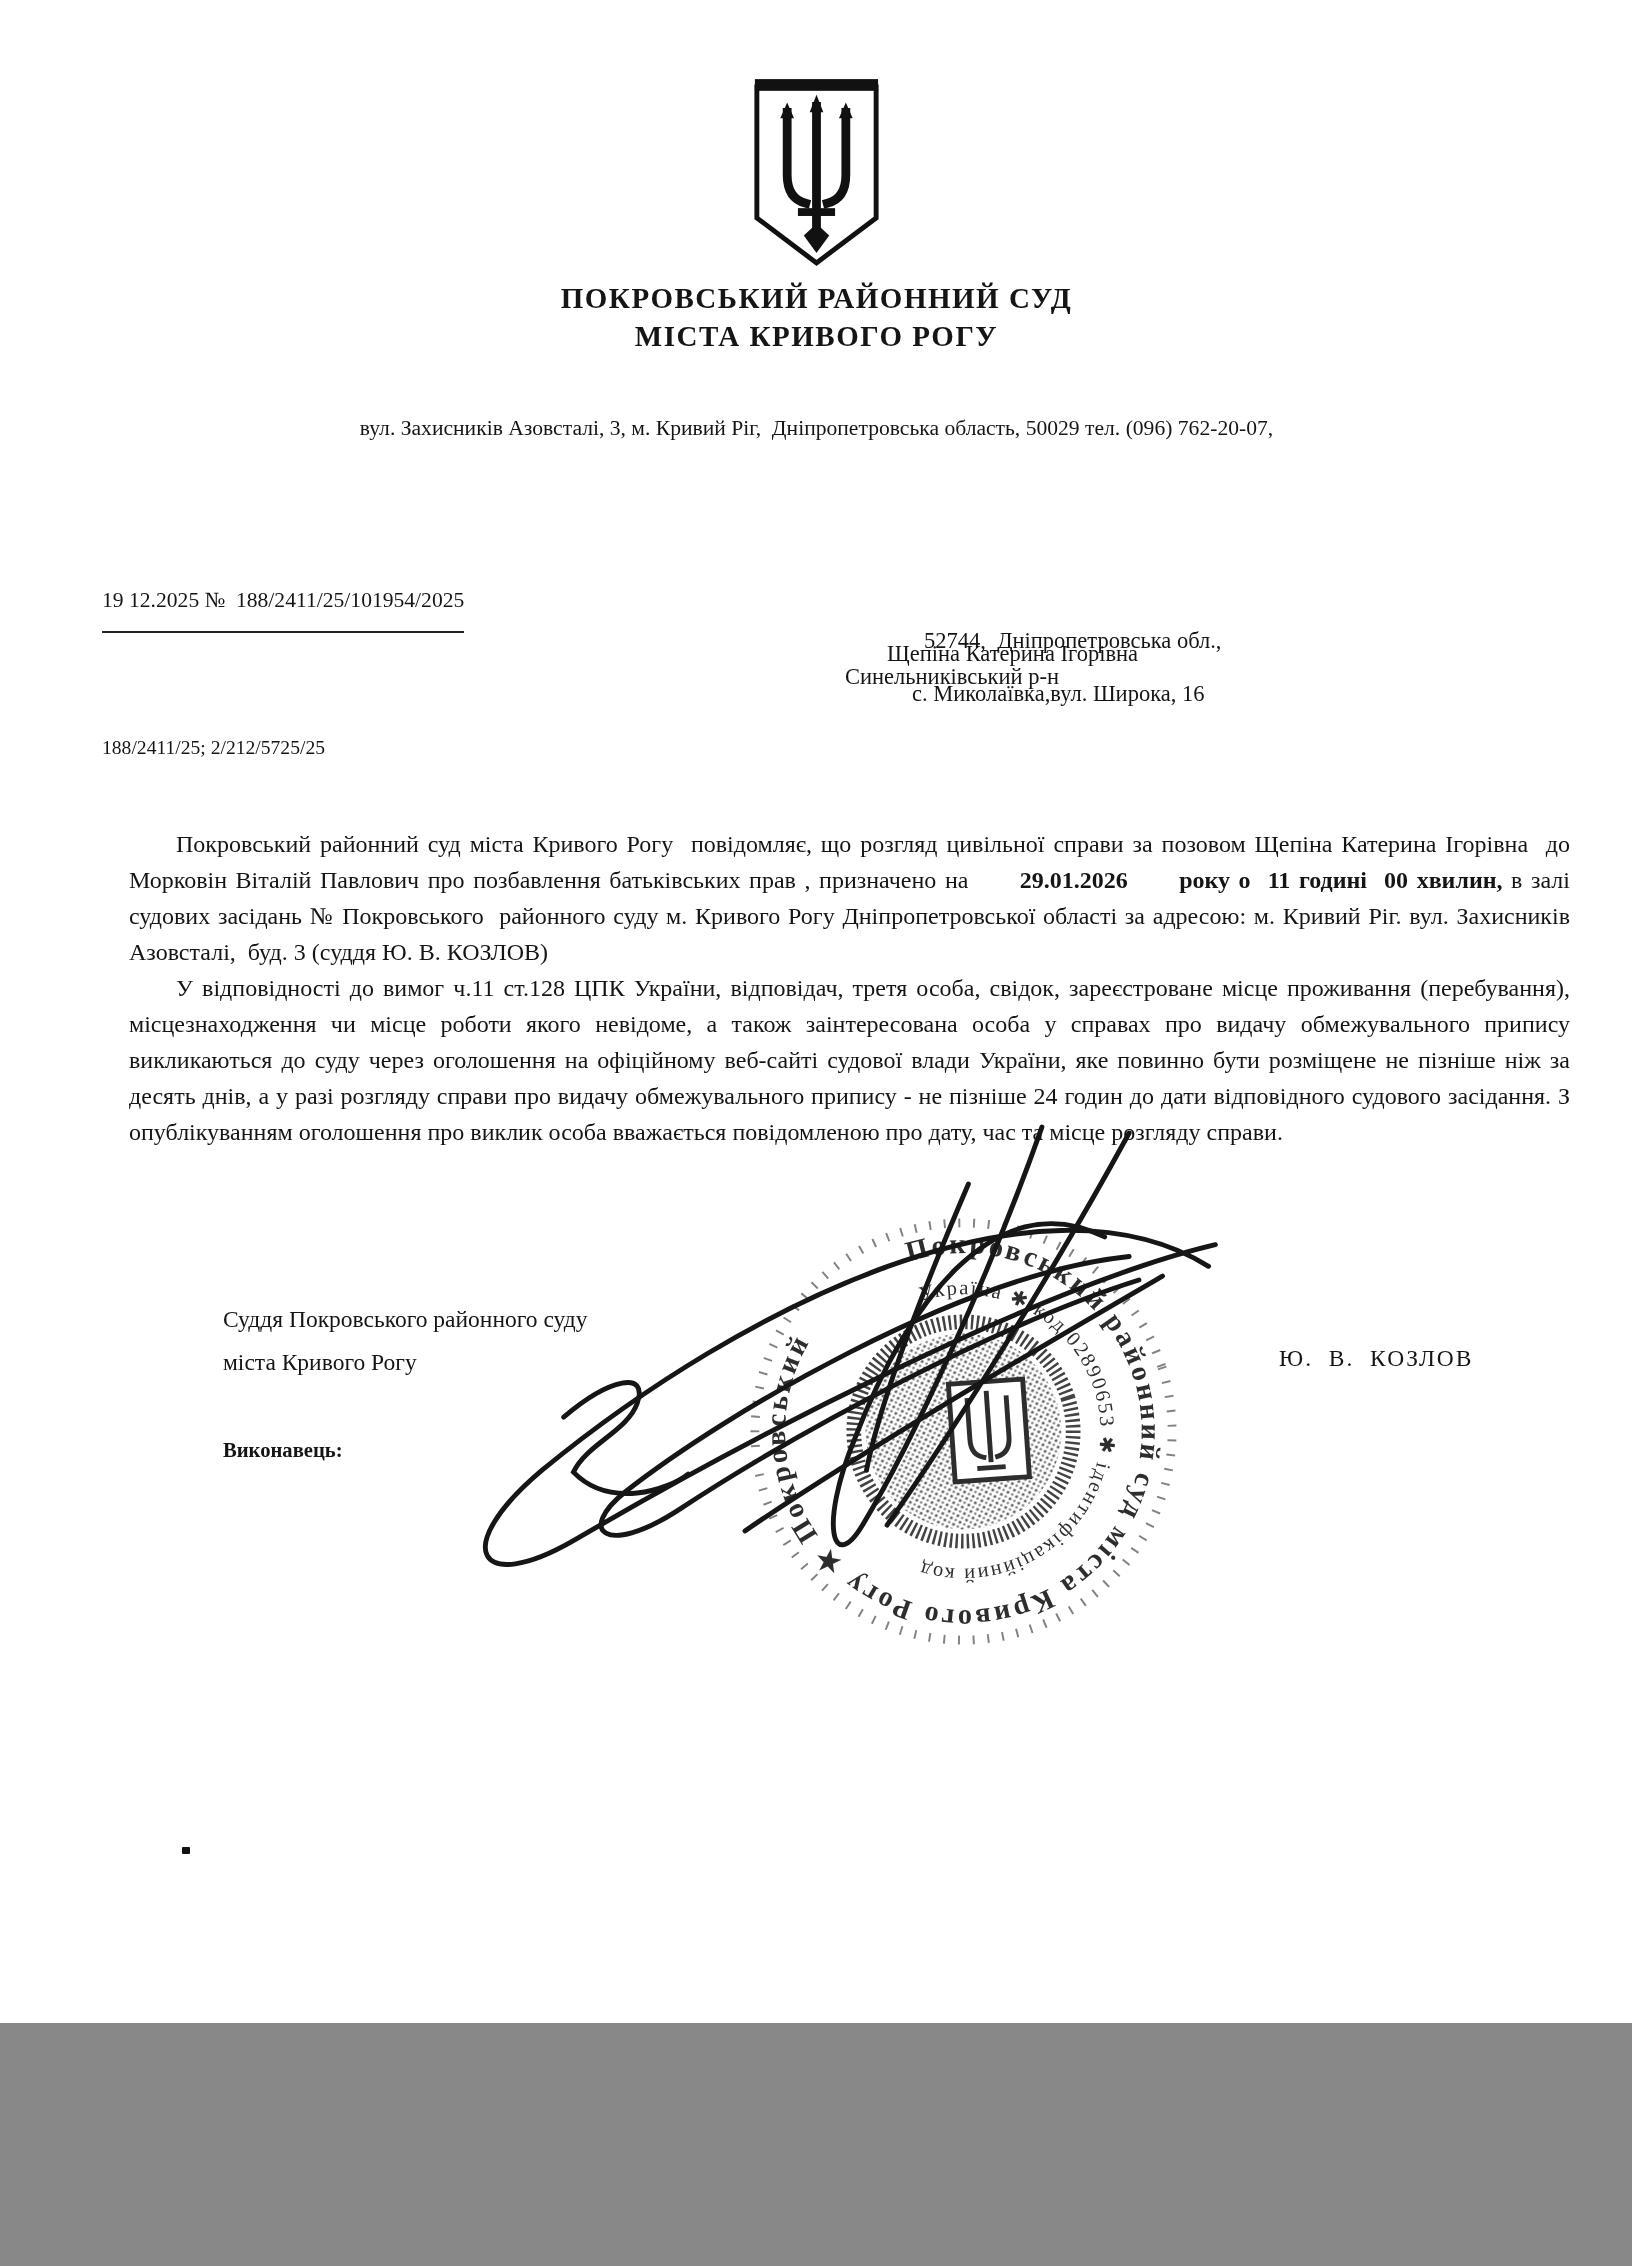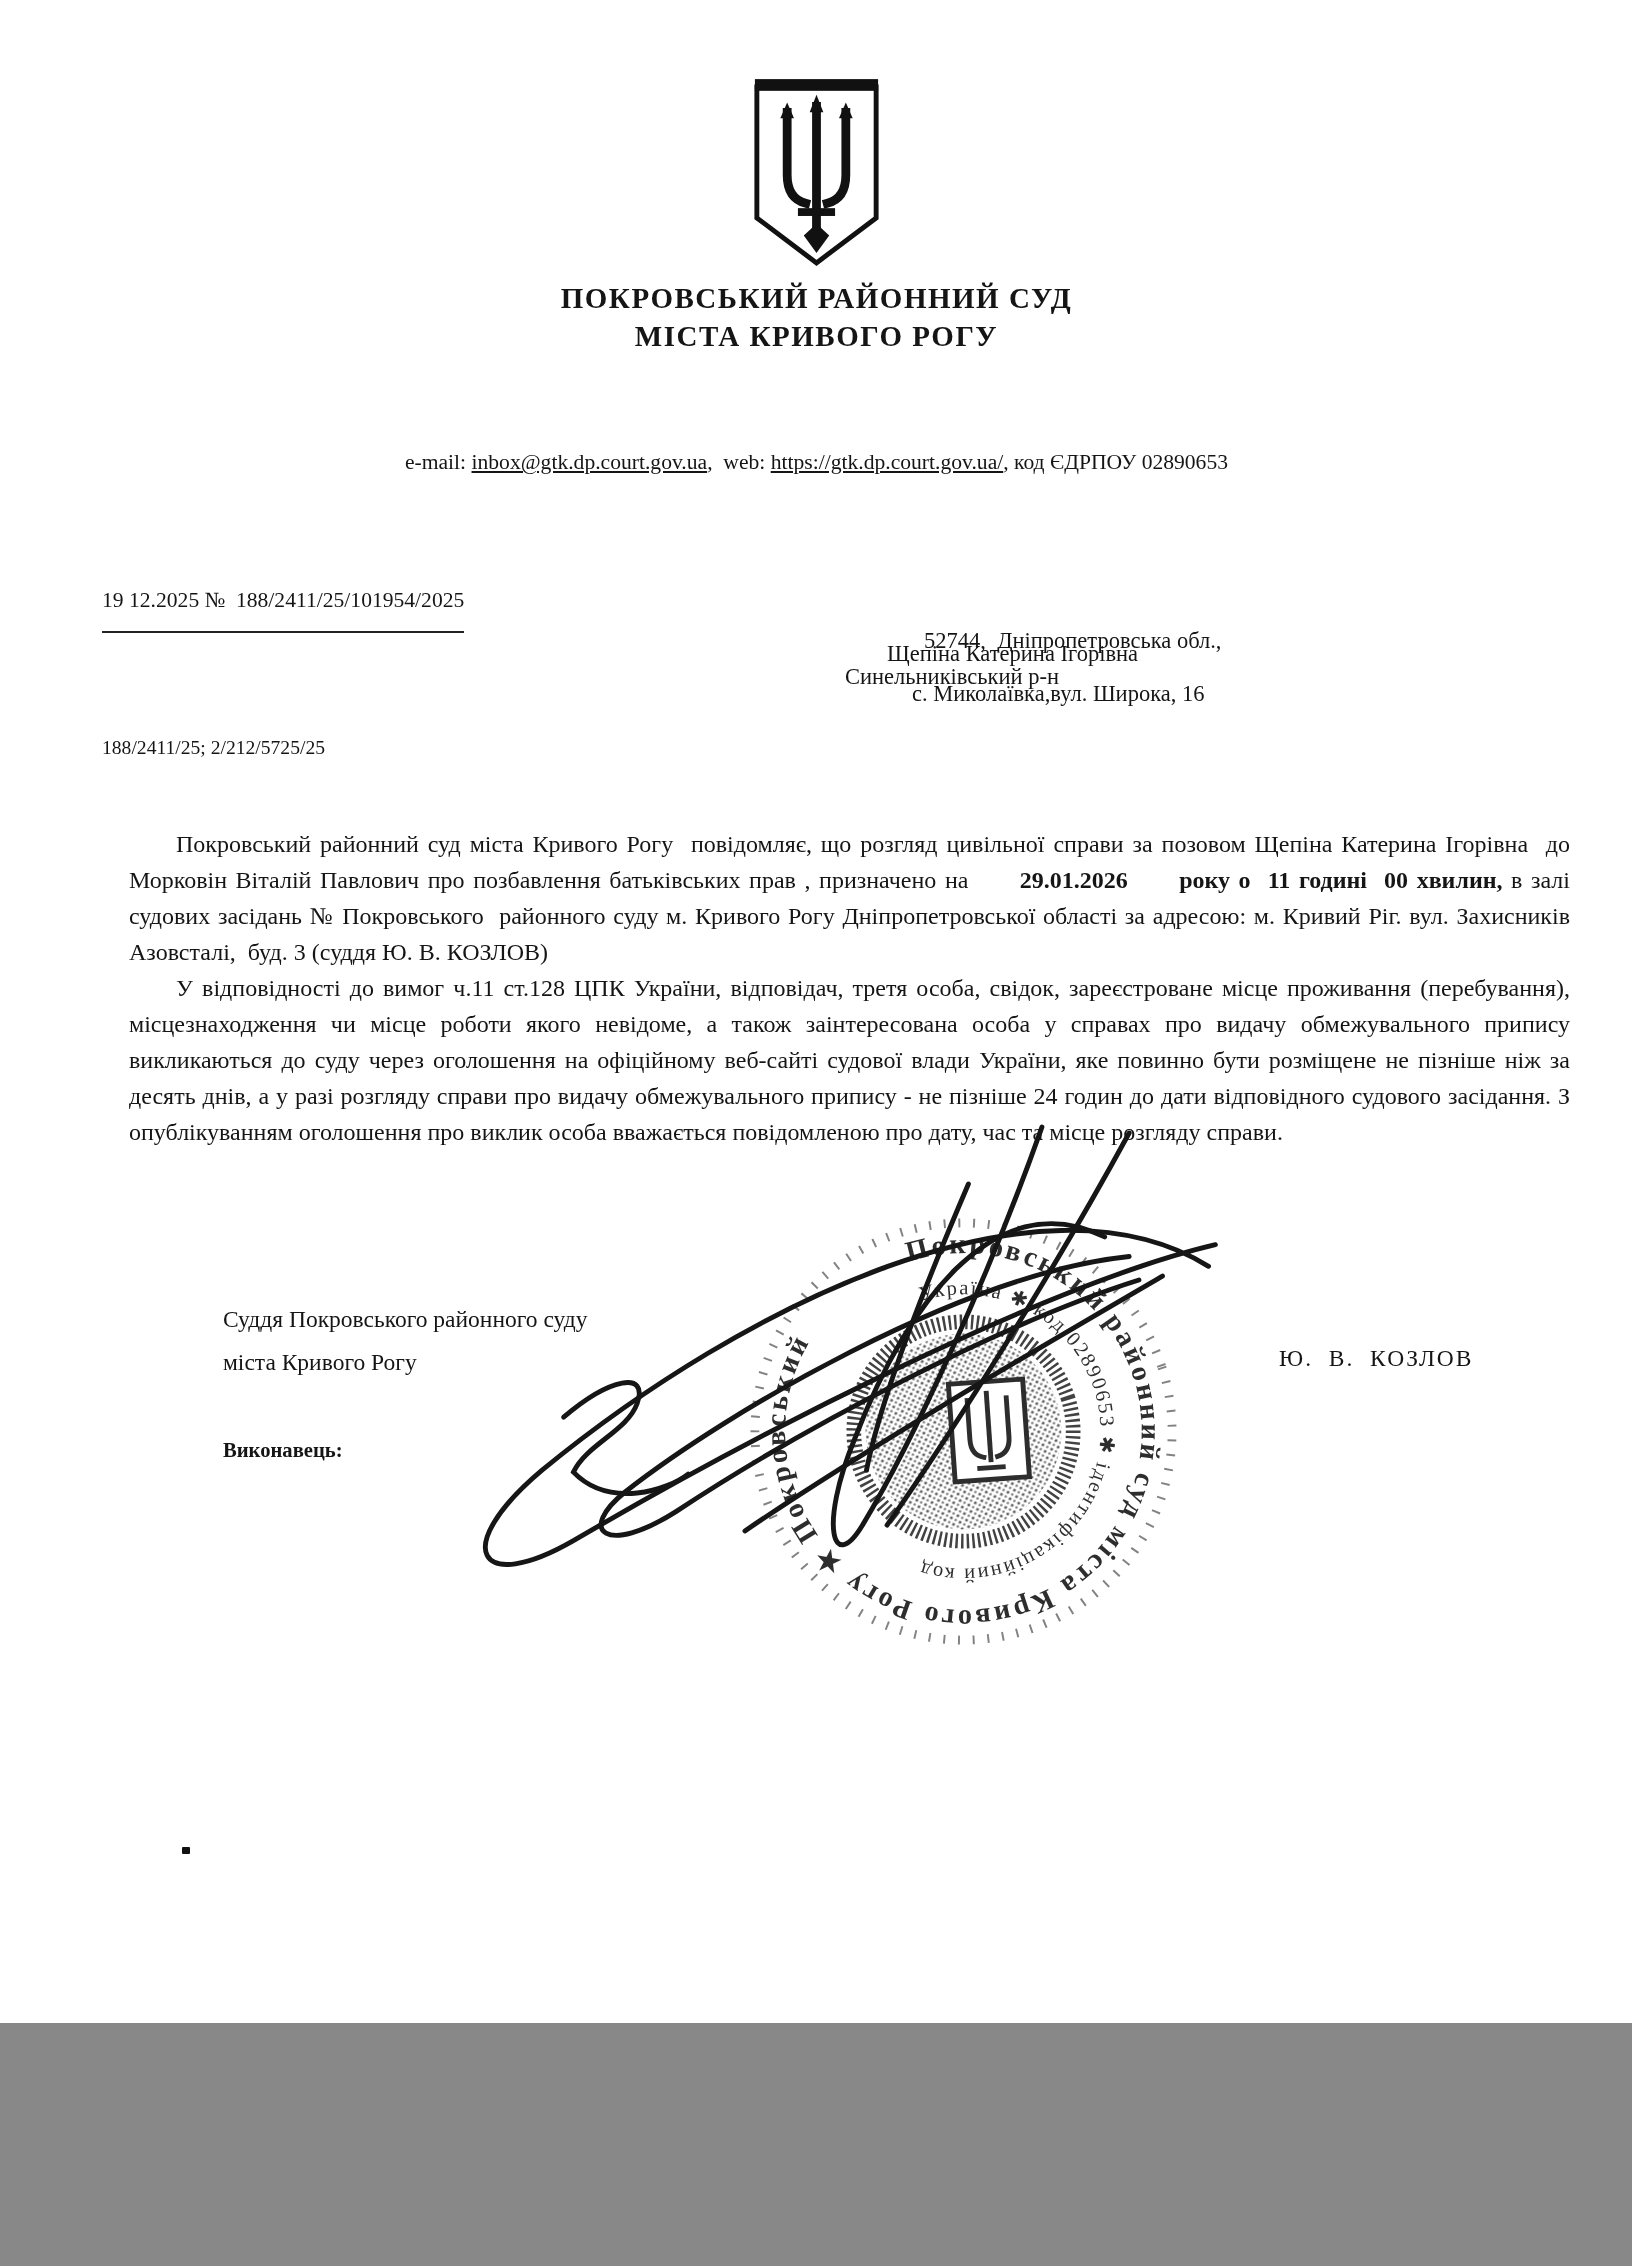--- a/index.html
+++ b/index.html
@@ -67,21 +67,21 @@
       <path d="M37 30 L44 46 L30 46 Z"></path>
       <path d="M97 30 L104 46 L90 46 Z"></path>
       <path d="M67 154 L80 166 L67 184 L54 166 Z"></path>
       <rect x="48" y="138" width="38" height="8"></rect>
     </g>
   </svg>
 
   <div class="abs title1">ПОКРОВСЬКИЙ РАЙОННИЙ СУД</div>
   <div class="abs title2">МІСТА КРИВОГО РОГУ</div>
 
-  <div class="abs addr2 pre"><span class="pre">e-mail: </span><a href="#">inbox@gtk.dp.court.gov.ua</a><span class="pre">,  web: </span><a href="#">https://gtk.dp.court.gov.ua/</a><span class="pre">, код ЄДРПОУ 02890653</span></div>
+  <div class="abs addr1 pre">вул. Захисників Азовсталі, 3, м. Кривий Ріг,  Дніпропетровська область, 50029 тел. (096) 762-20-07,</div>
 
   <div class="abs refline pre">19 12.2025 №  188/2411/25/101954/2025</div>
 
   <div class="abs rcp rcp-name">Щепіна Катерина Ігорівна</div>
   <div class="abs rcp rcp-2 pre">52744,  Дніпропетровська обл.,</div>
   <div class="abs rcp rcp-3">Синельниківський р-н</div>
   <div class="abs rcp rcp-4">с. Миколаївка,вул. Широка, 16</div>
 
   <div class="abs caseref">188/2411/25; 2/212/5725/25</div>
 

